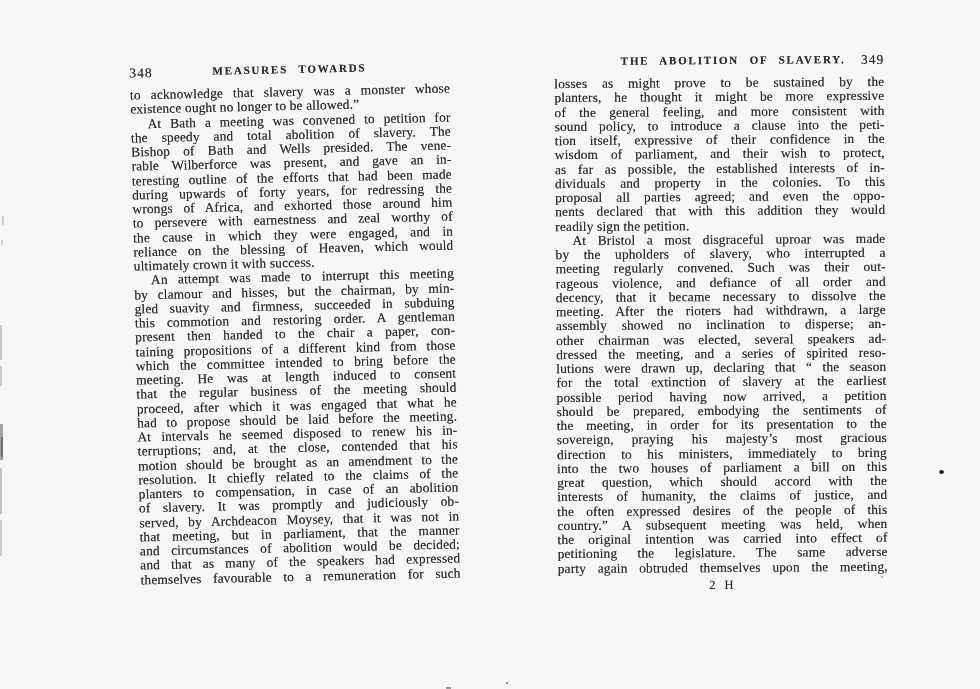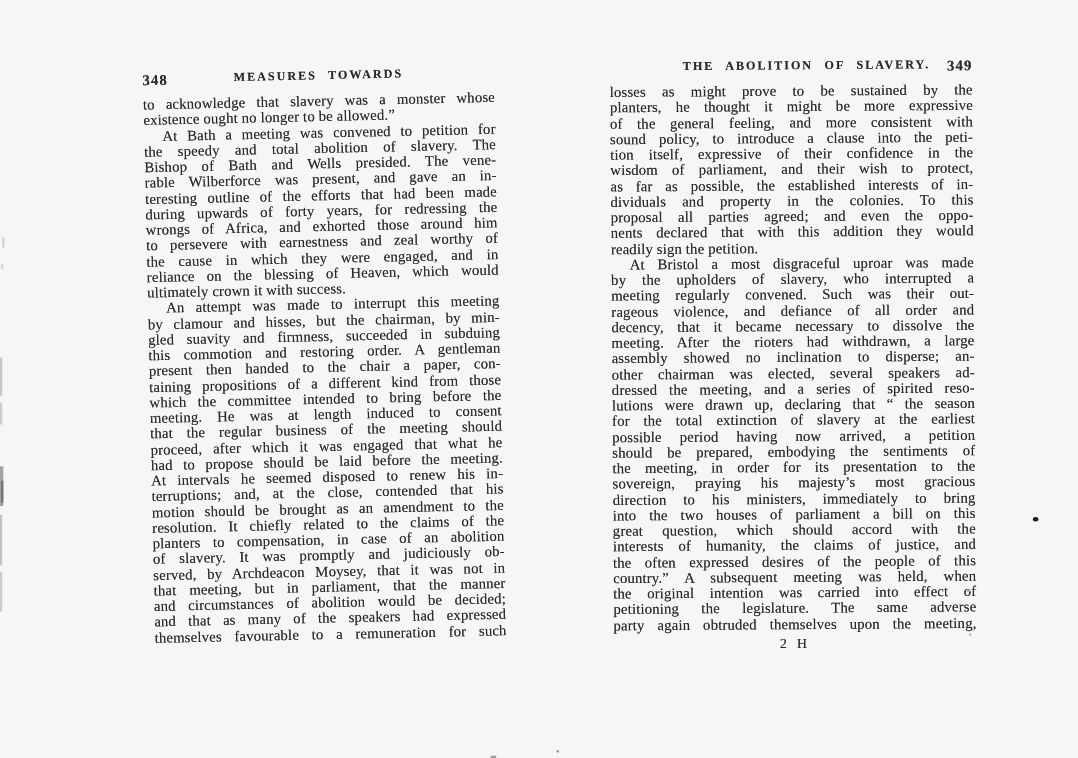--- a/index.html
+++ b/index.html
@@ -10,21 +10,21 @@
   }
   .page{position:absolute;}
   .ink{color:#2c2b29;}
   .page-header{position:relative;height:15px;line-height:15px;}
   .running-title{
     text-align:center;font-size:11px;font-weight:700;
     letter-spacing:1.8px;word-spacing:6px;
     text-shadow:0 0 .5px rgba(44,43,41,.6);
   }
   .pagenum{
-    position:absolute;top:0;font-size:13.5px;font-weight:700;
+    position:absolute;top:0;font-size:13.5px;font-weight:400;
     letter-spacing:1px;text-shadow:0 0 .5px rgba(44,43,41,.6);
   }
   .pagenum.left{left:0;}
   .pagenum.right{right:0;}
   .page-body{margin-top:8px;font-size:13.4px;line-height:14.25px;}
   .line{
     text-align:justify;text-align-last:justify;
     letter-spacing:.15px;white-space:normal;
     text-shadow:0 0 .55px rgba(44,43,41,.65);
   }

